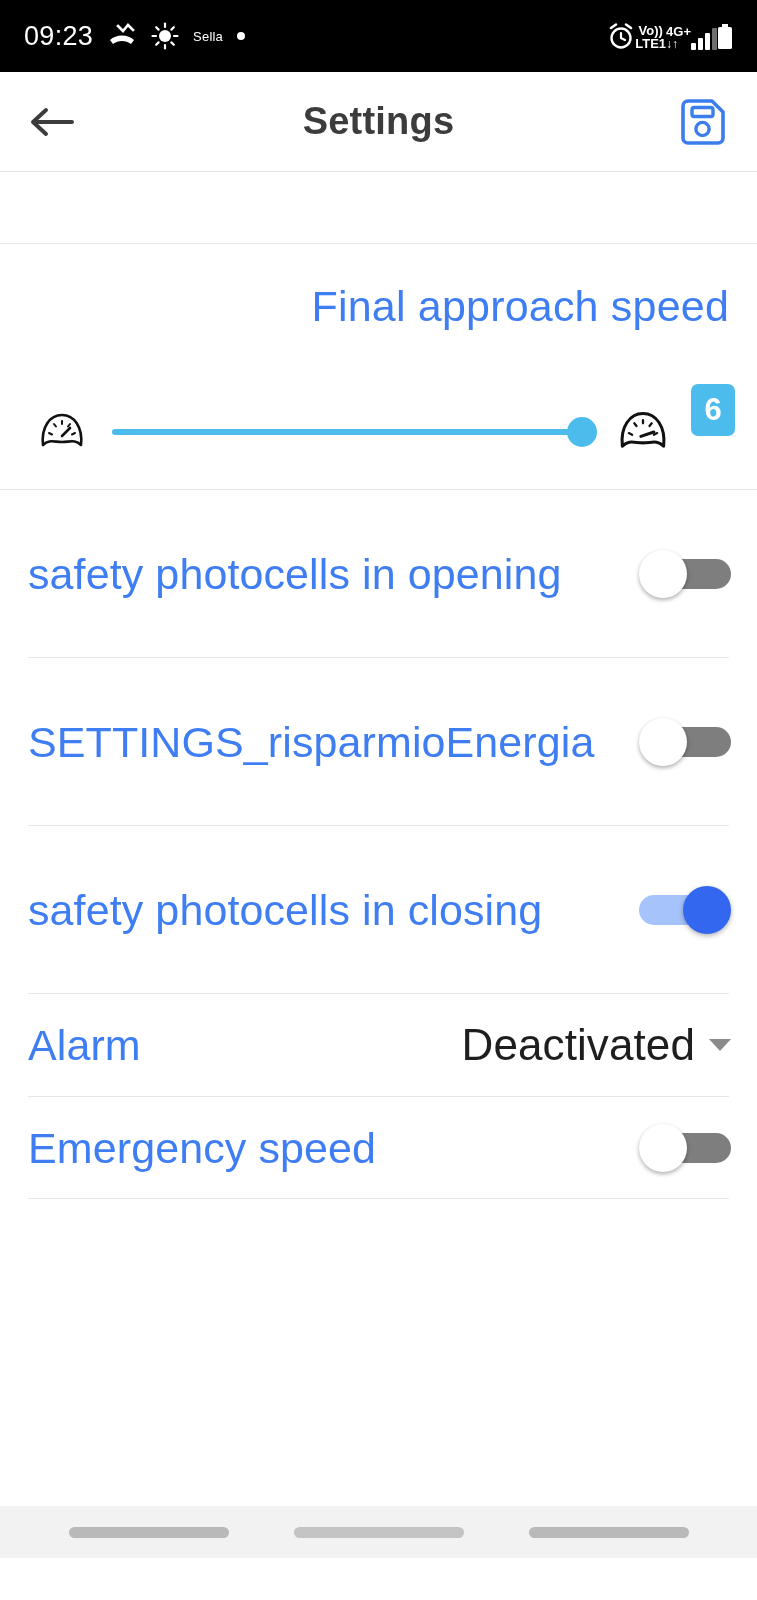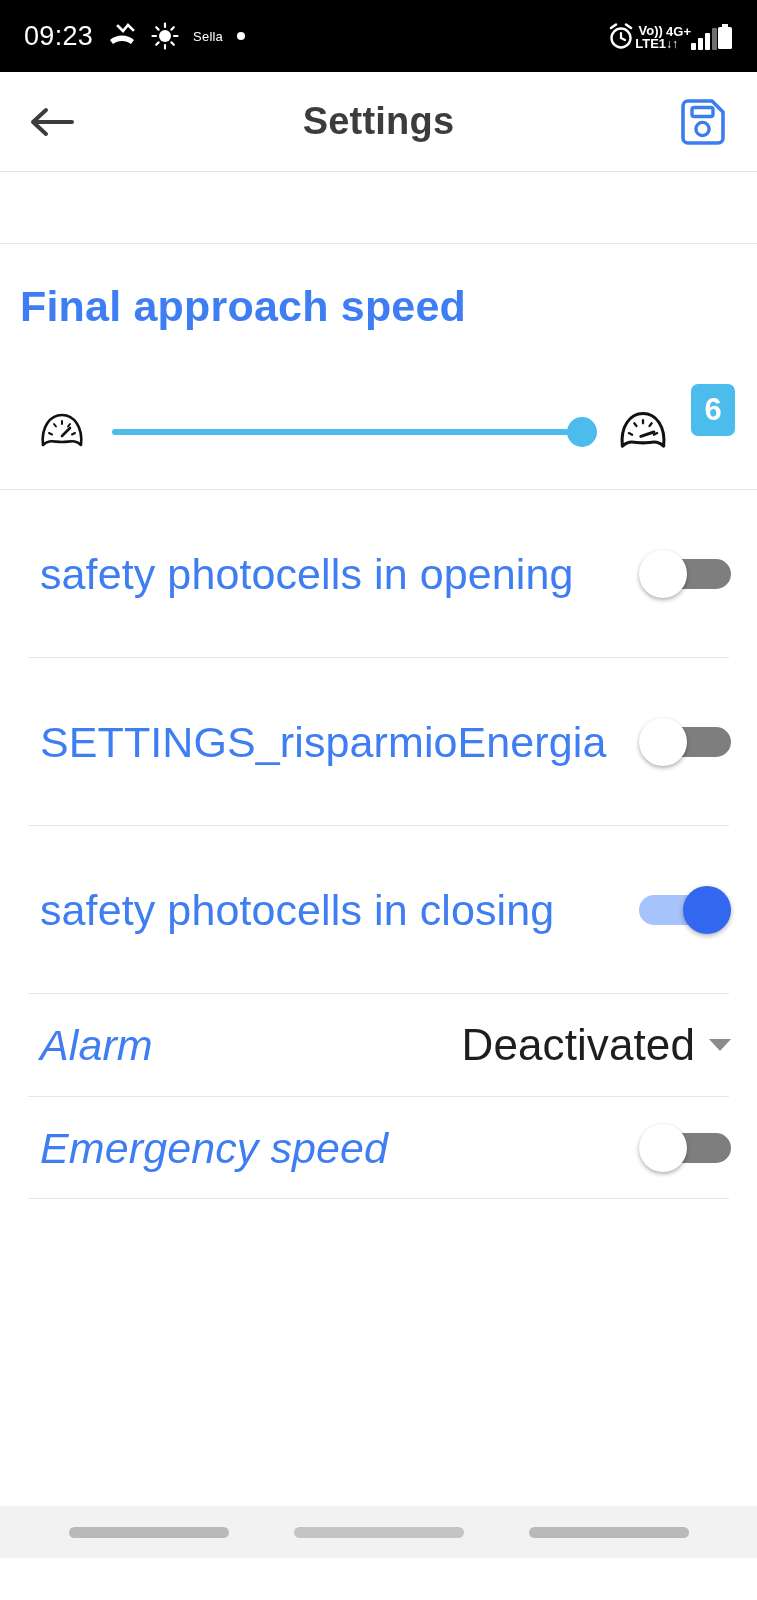--- a/index.html
+++ b/index.html
@@ -51,22 +51,22 @@
   .save-btn { margin-left:auto; width:60px; height:60px; display:flex; align-items:center; justify-content:center; z-index:2; }
 
   
   .content { flex:1; overflow:hidden; background:#fff; position:relative; }
 
   .clipped-row { height:72px; position:relative; overflow:hidden; border-bottom:1px solid #e8e8e8; }
 
   
   .slider-card { padding:38px 0 34px; border-bottom:1px solid #e8e8e8; }
   .slider-title {
-    text-align:left; font-size:43px; color:#3d7ff0;
-    color:#3f7ef2; letter-spacing:.2px; font-weight:700;
+    text-align:right; font-size:43px; color:#3d7ff0;
+    color:#3f7ef2; letter-spacing:.2px; font-weight:400;
     padding:0 28px 0 20px;
   }
   .slider-row { display:flex; align-items:center; margin-top:78px; padding:0 22px 0 36px; gap:0; }
   .gauge-ico { flex-shrink:0; width:52px; display:flex; justify-content:center; }
   .track-wrap { flex:1; position:relative; height:40px; display:flex; align-items:center; margin:0 24px; }
   .track { position:absolute; left:0; right:0; height:6px; border-radius:3px; background:#4bbcec; }
   .thumb {
     position:absolute; width:30px; height:30px; border-radius:50%;
     background:#4bbcec; right:-4px;
   }
@@ -76,32 +76,32 @@
     background:#4bbcec; color:#fff;
     display:flex; align-items:center; justify-content:center;
     font-size:31px; font-weight:700;
     margin-top:-44px;
   }
 
   
   .rows { padding:0; }
   .row {
     display:flex; align-items:center; justify-content:space-between;
-    padding:26px 26px 26px 40px; gap:20px;
+    padding:26px 26px 26px 28px; gap:20px;
     position:relative;
   }
   .row.tall { min-height:168px; }
   .row .divider {
     position:absolute; left:28px; right:28px; bottom:0; height:1px; background:#e6e6e6;
   }
   .row-label {
     font-size:43px; line-height:1.18; color:#3f7ef2;
     font-weight:400; letter-spacing:.1px; flex:1; word-break:break-word;
   }
-  .row-label.short { font-size:43px;font-style:italic; }
+  .row-label.short { font-size:43px; }
 
   
   .toggle { flex-shrink:0; position:relative; width:92px; height:48px; }
   .toggle .trk {
     position:absolute; top:9px; height:30px; border-radius:15px;
   }
   .toggle .thb {
     position:absolute; top:0; width:48px; height:48px; border-radius:50%;
     box-shadow:0 2px 4px rgba(0,0,0,.32);
   }

